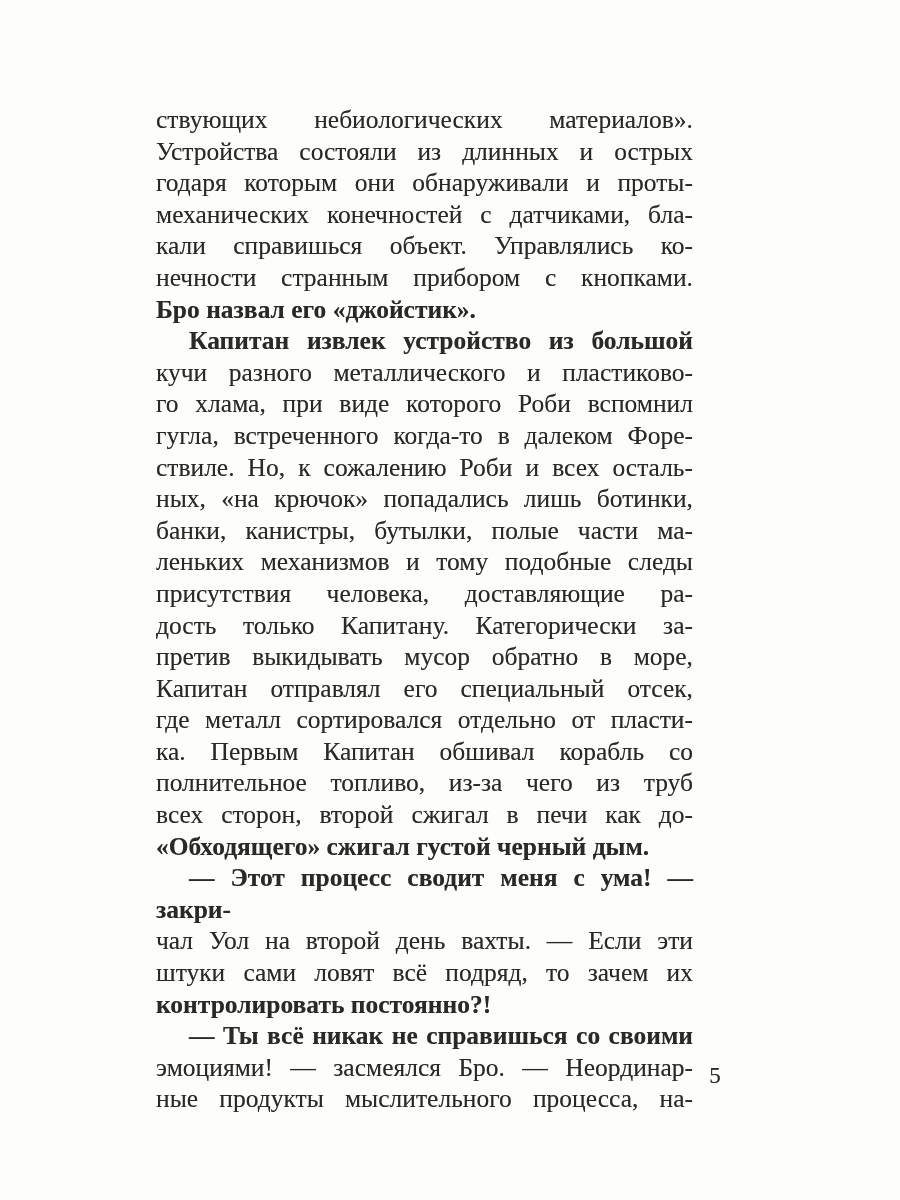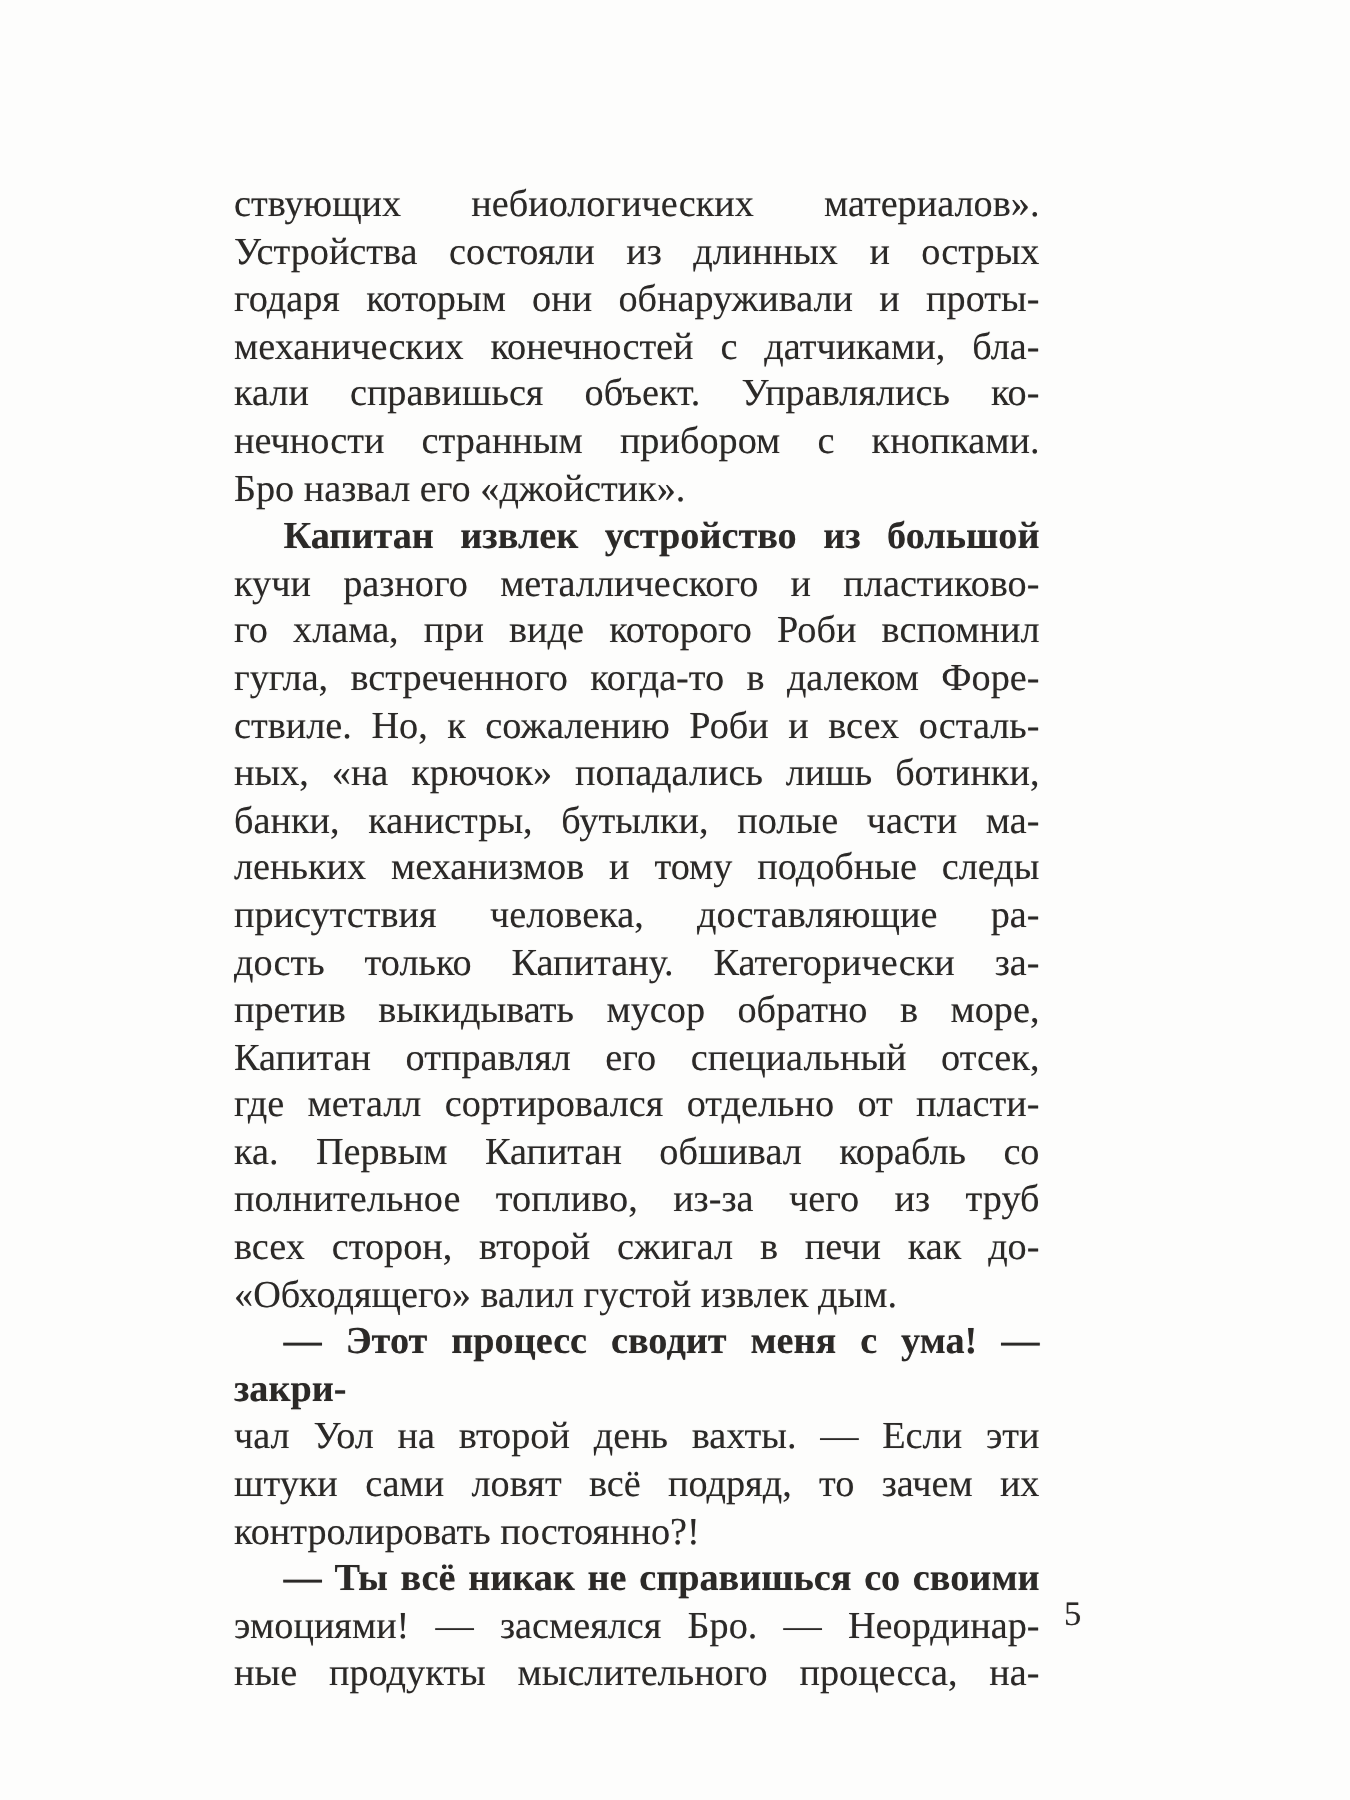--- a/index.html
+++ b/index.html
@@ -12,37 +12,38 @@
     width: 900px;
     height: 1200px;
     background: #fdfdfc;
     color: #2b2927;
     font-family: "Liberation Serif", "DejaVu Serif", serif;
     overflow: hidden;
   }
   .text-block {
     position: absolute;
     left: 156px;
-    top: 120px;
+    top: 104px;
     width: 537px;
     font-size: 25.5px;
     line-height: 31.6px;
   }
   .para {
     margin: 0;
     padding: 0;
   }
   .line {
     text-align: justify;
     text-align-last: justify;
     text-shadow: 0 0 0.5px rgba(43, 41, 39, 0.45);
   }
   .line.endpara {
     text-align: right;
     text-align-last: left;
+    font-weight: bold;
   }
   .line.indent {
     text-indent: 33px;
     font-weight: bold;
   }
   .page-number {
     position: absolute;
     left: 698px;
     top: 1063px;
     width: 34px;
@@ -79,21 +80,21 @@
       <div class="line">банки, канистры, бутылки, полые части ма-</div>
       <div class="line">леньких механизмов и тому подобные следы</div>
       <div class="line">присутствия человека, доставляющие ра-</div>
       <div class="line">дость только Капитану. Категорически за-</div>
       <div class="line">претив выкидывать мусор обратно в море,</div>
       <div class="line">Капитан отправлял его специальный отсек,</div>
       <div class="line">где металл сортировался отдельно от пласти-</div>
       <div class="line">ка. Первым Капитан обшивал корабль со</div>
       <div class="line">полнительное топливо, из-за чего из труб</div>
       <div class="line">всех сторон, второй сжигал в печи как до-</div>
-      <div class="line endpara">«Обходящего» валил густой извлек дым.</div>
+      <div class="line endpara">«Обходящего» сжигал густой черный дым.</div>
     </div>
 
     <div class="para">
       <div class="line indent">— Этот процесс сводит меня с ума! — закри-</div>
       <div class="line">чал Уол на второй день вахты. — Если эти</div>
       <div class="line">штуки сами ловят всё подряд, то зачем их</div>
       <div class="line endpara">контролировать постоянно?!</div>
     </div>
 
     <div class="para">

